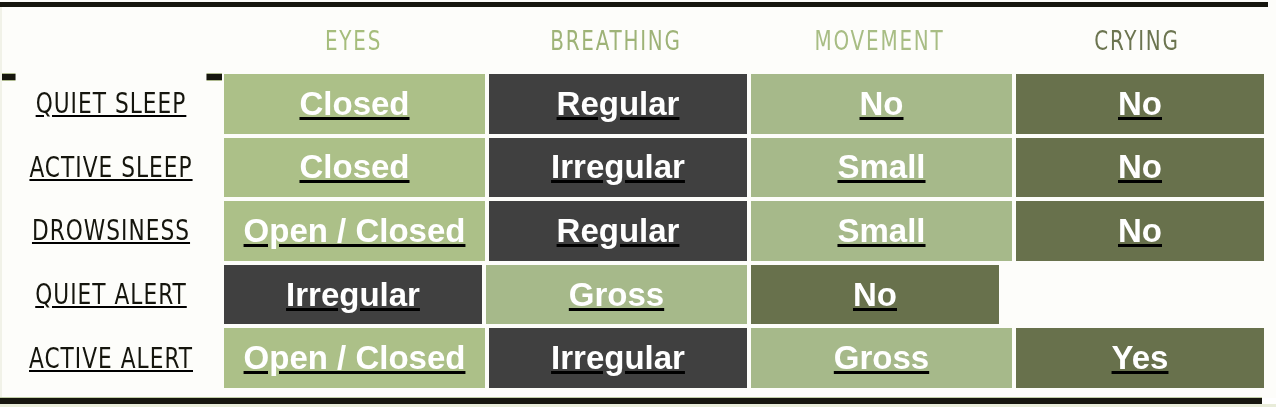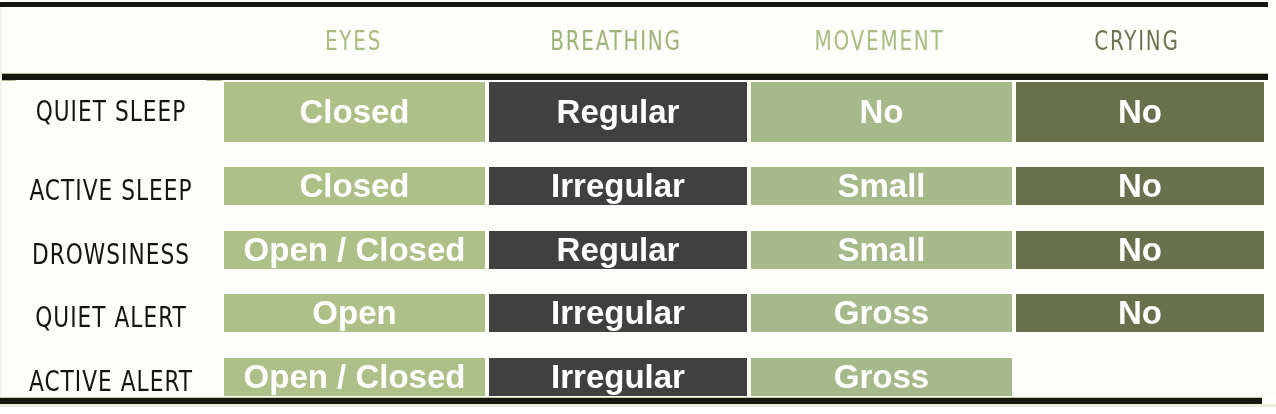--- a/index.html
+++ b/index.html
@@ -78,31 +78,32 @@
     height: 6px;
     background: #16160e;
     border-top: 1px solid #aeb98f;
     border-bottom: 1px solid #aeb98f;
   }
 
   
   .grid {
     position: absolute;
     left: 0;
-    top: 80px;
+    top: 72px;
     width: 1276px;
     height: 318px;
+    text-decoration: underline;
   }
   .row {
     position: relative;
     height: 63.6px;
     display: flex;
     align-items: stretch;
   }
-  .row + .row { margin-top: 0; align-items: flex-end; }
+  .row + .row { margin-top: 0; }
 
   .rowlabel {
     width: 222px;
     flex: 0 0 222px;
     background: #fdfdfa;
     display: flex;
     align-items: center;
     justify-content: center;
     color: #15150d;
     font-family: "DejaVu Sans Condensed", "Liberation Sans Narrow", "Liberation Sans", sans-serif;
@@ -211,32 +212,32 @@
       <div class="rowlabel">DROWSINESS</div>
       <div class="cell c1">Open / Closed</div>
       <div class="cell c2">Regular</div>
       <div class="cell c3">Small</div>
       <div class="cell c4">No</div>
       <div class="edge-right"></div>
     </div>
 
     <div class="row">
       <div class="rowlabel">QUIET ALERT</div>
-      <div class="cell c1">Open</div>
       <div class="cell c2">Irregular</div>
       <div class="cell c3">Gross</div>
       <div class="cell c4">No</div>
       <div class="edge-right"></div>
     </div>
 
     <div class="row">
       <div class="rowlabel">ACTIVE ALERT</div>
       <div class="cell c1">Open / Closed</div>
       <div class="cell c2">Irregular</div>
       <div class="cell c3">Gross</div>
+      <div class="cell c4">Yes</div>
       <div class="edge-right"></div>
     </div>
 
   </div>
 
   <div class="rule-bottom"></div>
   <div class="rule-bottom-hl"></div>
 
 </div>
 

